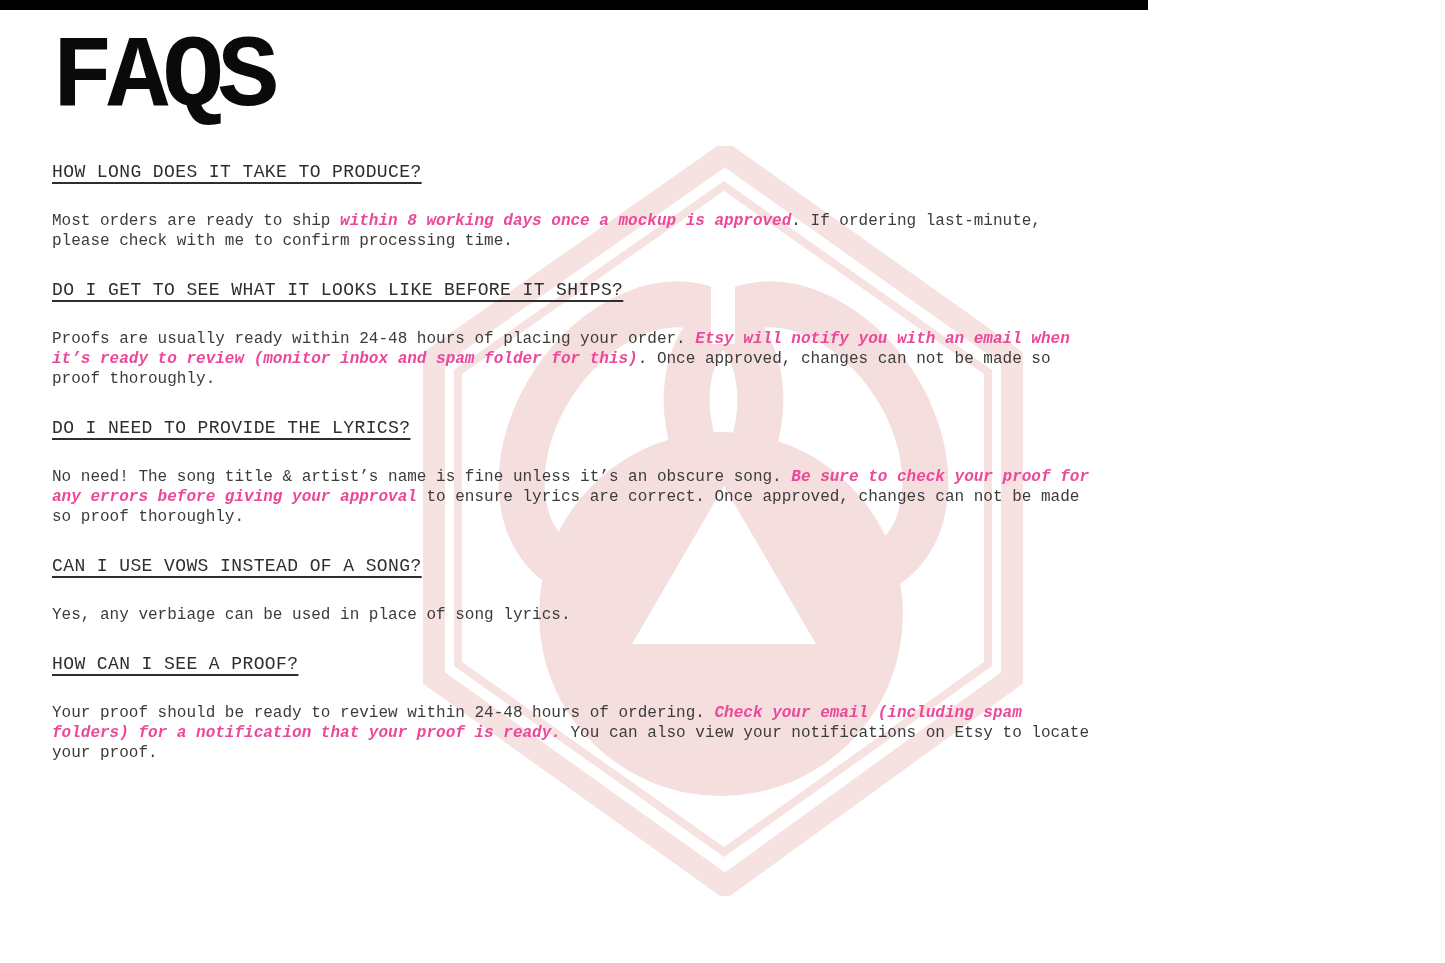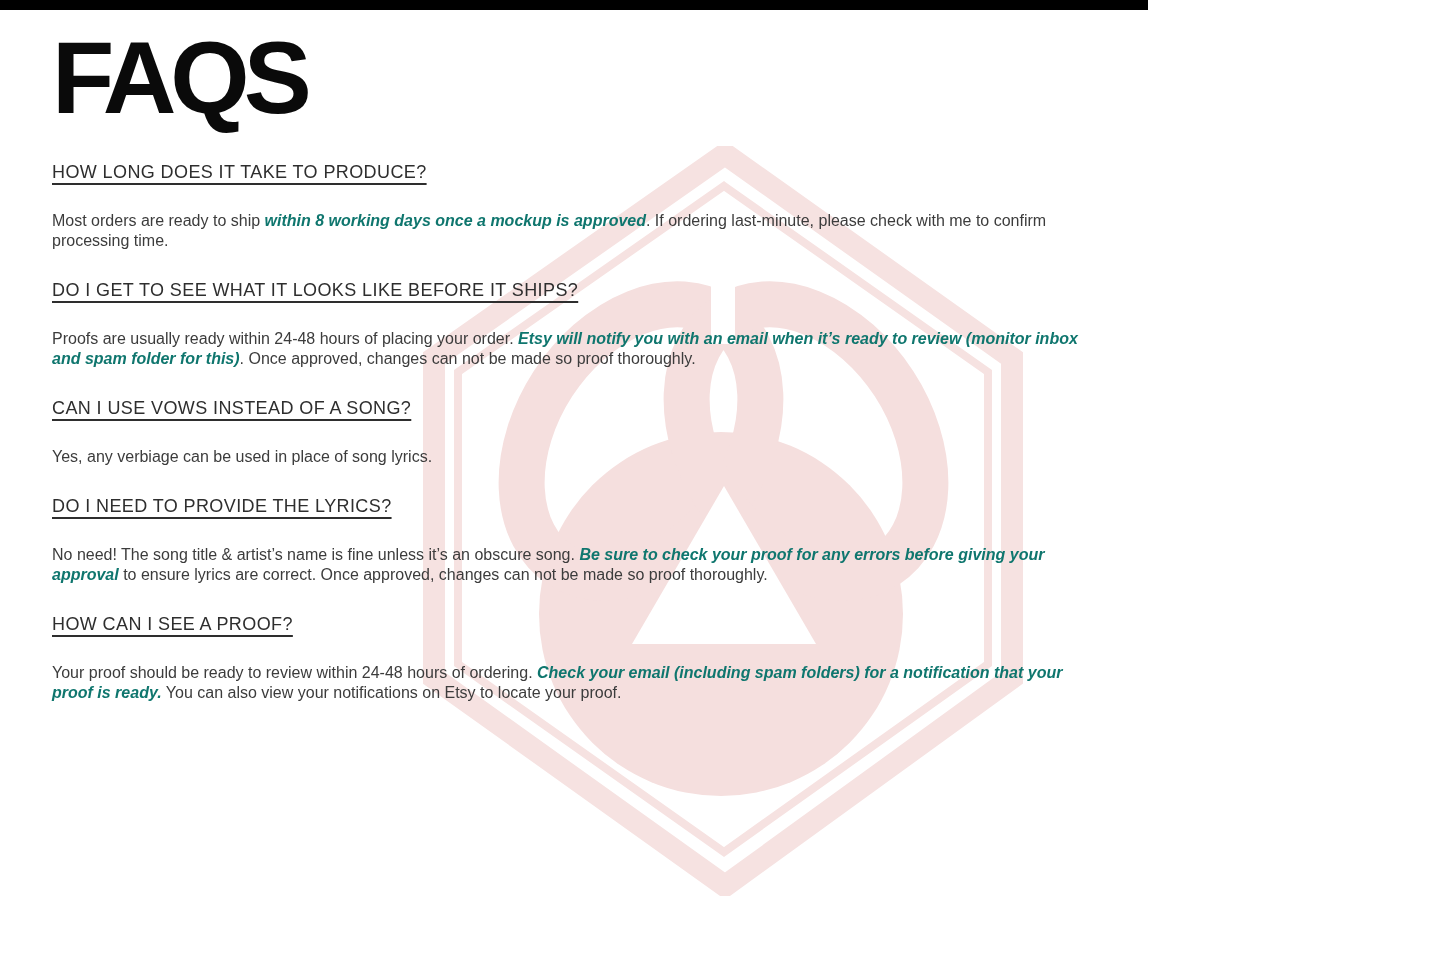--- a/index.html
+++ b/index.html
@@ -2,21 +2,21 @@
 <html><head>
 <meta charset="utf-8">
 <style>
   html, body { margin: 0; padding: 0; background: #ffffff; }
   .page {
     position: relative;
     width: 1148px;
     height: 963px;
     background: #ffffff;
     overflow: hidden;
-    font-family: Liberation Sans, sans-serif;
+    font-family: Liberation Mono, monospace;
   }
   .topbar {
     position: absolute;
     top: 0; left: 0;
     width: 100%;
     height: 10px;
     background: #000000;
   }
   .watermark {
     position: absolute;
@@ -54,21 +54,21 @@
   }
   .a {
     margin: 0 0 26px 0;
     font-size: 16px;
     line-height: 20px;
     color: #3c3c3c;
   }
   .a .em {
     font-weight: 700;
     font-style: italic;
-    color: #0f766e;
+    color: #ec4899;
   }
 </style>
 </head>
 <body>
 
 <div class="page">
 
   <div class="topbar"></div>
 
   <svg class="watermark" viewBox="0 0 622 750" aria-hidden="true">
@@ -97,27 +97,27 @@
     </section>
 
 
 
     <section class="faq">
       <h2 class="q">DO I GET TO SEE WHAT IT LOOKS LIKE BEFORE IT SHIPS? </h2>
       <p class="a"><span>Proofs are usually ready within 24-48 hours of placing your order. </span><span class="em">Etsy will notify you with an email when it’s ready to review (monitor inbox and spam folder for this)</span><span>. Once approved, changes can not be made so proof thoroughly.</span></p>
     </section>
 
     <section class="faq">
-      <h2 class="q">CAN I USE VOWS INSTEAD OF A SONG?</h2>
-      <p class="a"><span>Yes, any verbiage can be used in place of song lyrics.</span></p>
+      <h2 class="q">DO I NEED TO PROVIDE THE LYRICS?</h2>
+      <p class="a"><span>No need! The song title &amp; artist’s name is fine unless it’s an obscure song. </span><span class="em">Be sure to check your proof for any errors before giving your approval</span><span> to ensure lyrics are correct. Once approved, changes can not be made so proof thoroughly.</span></p>
     </section>
 
     <section class="faq">
-      <h2 class="q">DO I NEED TO PROVIDE THE LYRICS?</h2>
-      <p class="a"><span>No need! The song title &amp; artist’s name is fine unless it’s an obscure song. </span><span class="em">Be sure to check your proof for any errors before giving your approval</span><span> to ensure lyrics are correct. Once approved, changes can not be made so proof thoroughly.</span></p>
+      <h2 class="q">CAN I USE VOWS INSTEAD OF A SONG?</h2>
+      <p class="a"><span>Yes, any verbiage can be used in place of song lyrics.</span></p>
     </section>
 
     <section class="faq">
       <h2 class="q">HOW CAN I SEE A PROOF?</h2>
       <p class="a"><span>Your proof should be ready to review within 24-48 hours of ordering. </span><span class="em">Check your email (including spam folders) for a notification that your proof is ready.</span><span> You can also view your notifications on Etsy to locate your proof.</span></p>
     </section>
   </div>
   </div>
 
 </div>

